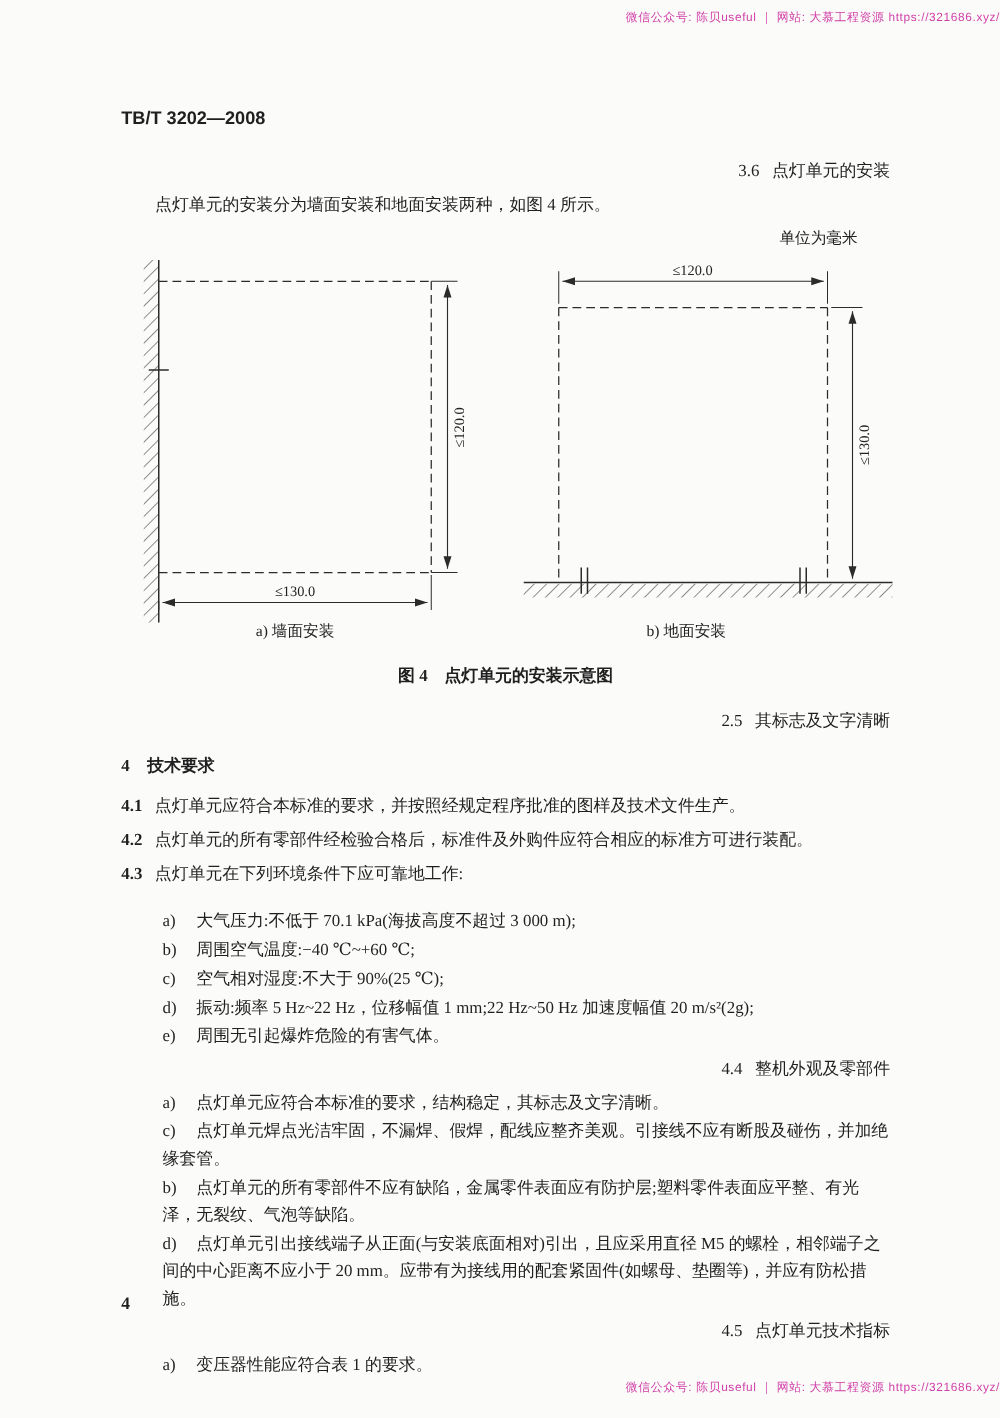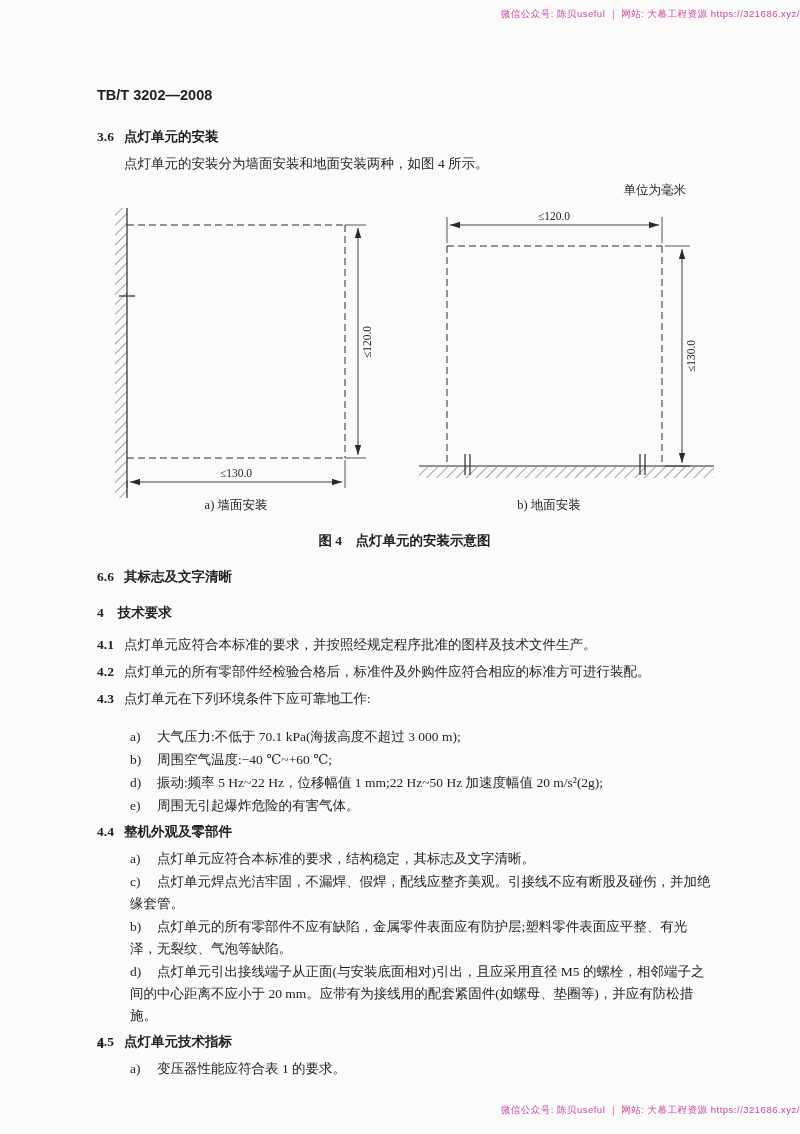--- a/index.html
+++ b/index.html
@@ -22,21 +22,21 @@
   .watermark.top{top:8px;}
   .watermark.bottom{top:1104px;}
   .content{
     position:absolute;top:84px;left:97px;width:615px;
     font-size:13.5px;line-height:22px;
   }
   .doc-number{
     font-weight:bold;font-size:14.5px;margin-bottom:20px;
     font-family:"Liberation Sans","DejaVu Sans",sans-serif;
   }
-  .sec-heading{font-weight:bold;margin-bottom:5px;}
+  .sec-heading{font-weight:normal;margin-bottom:5px;text-align:right;}
   .sec-heading .num{margin-right:10px;}
   .chapter-heading{font-weight:bold;margin:14px 0 10px 0;}
   .chapter-heading .num{margin-right:14px;}
   .para{text-indent:2em;margin-bottom:4px;}
   .unit-note{text-align:right;margin-right:26px;font-size:12.5px;margin-bottom:2px;}
   .figure-wrap{margin-left:0px;}
   .fig-caption{text-align:center;font-weight:bold;margin:8px 0 14px 0;}
   .clause{margin-bottom:5px;}
   .clause .num{font-weight:bold;margin-right:10px;}
   .li{padding-left:33px;margin-bottom:1px;}
@@ -127,21 +127,21 @@
         <line x1="543" y1="251" x2="543" y2="272" class="solid"></line>
         <line x1="548" y1="251" x2="548" y2="272" class="solid"></line>
         <text x="452" y="306" text-anchor="middle" class="cap">b) 地面安装</text>
       </g>
     </svg>
   </div>
 
   <div class="fig-caption">图 4　点灯单元的安装示意图</div>
 
   <div class="sec-heading">
-    <span class="num">6.6</span><span>其标志及文字清晰</span>
+    <span class="num">2.5</span><span>其标志及文字清晰</span>
   </div>
 
   <div class="chapter-heading">
     <span class="num">4</span><span>技术要求</span>
   </div>
 
   <div class="clause">
     <span class="num">4.1</span><span>点灯单元应符合本标准的要求，并按照经规定程序批准的图样及技术文件生产。</span>
   </div>
   <div class="clause">
@@ -151,20 +151,23 @@
     <span class="num">4.3</span><span>点灯单元在下列环境条件下应可靠地工作:</span>
   </div>
 
   <div class="li">
     <span class="li-label">a)</span><span>大气压力:不低于 70.1 kPa(海拔高度不超过 3 000 m);</span>
   </div>
   <div class="li">
     <span class="li-label">b)</span><span>周围空气温度:−40 ℃~+60 ℃;</span>
   </div>
   <div class="li">
+    <span class="li-label">c)</span><span>空气相对湿度:不大于 90%(25 ℃);</span>
+  </div>
+  <div class="li">
     <span class="li-label">d)</span><span>振动:频率 5 Hz~22 Hz，位移幅值 1 mm;22 Hz~50 Hz 加速度幅值 20 m/s²(2g);</span>
   </div>
   <div class="li" style="margin-bottom:4px;">
     <span class="li-label">e)</span><span>周围无引起爆炸危险的有害气体。</span>
   </div>
 
   <div class="sec-heading">
     <span class="num">4.4</span><span>整机外观及零部件</span>
   </div>
 

